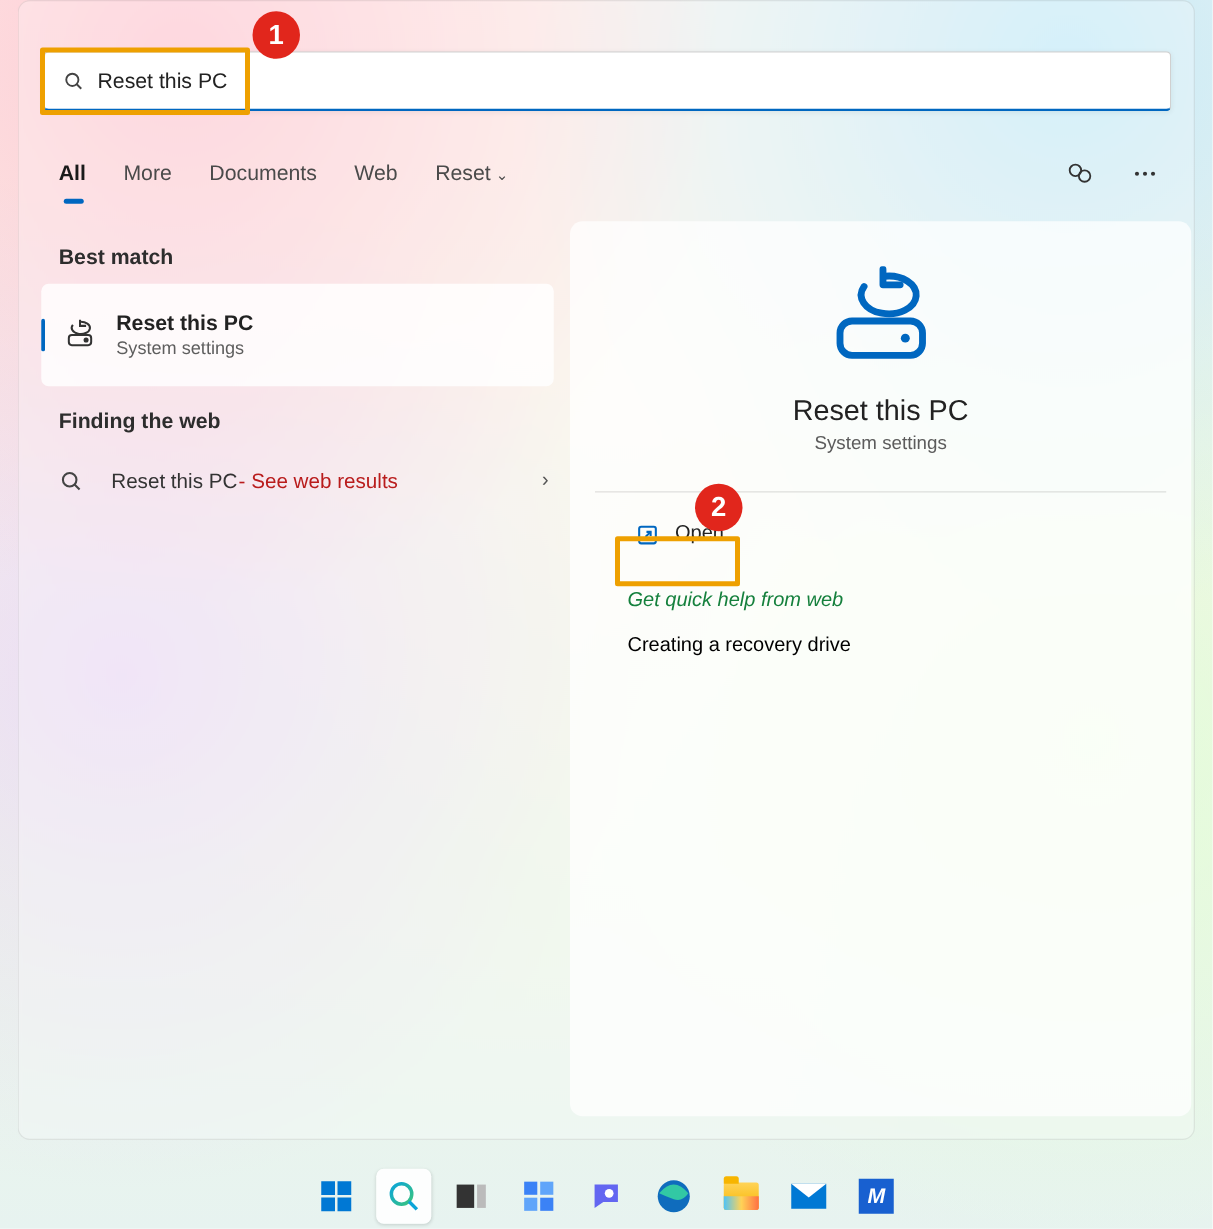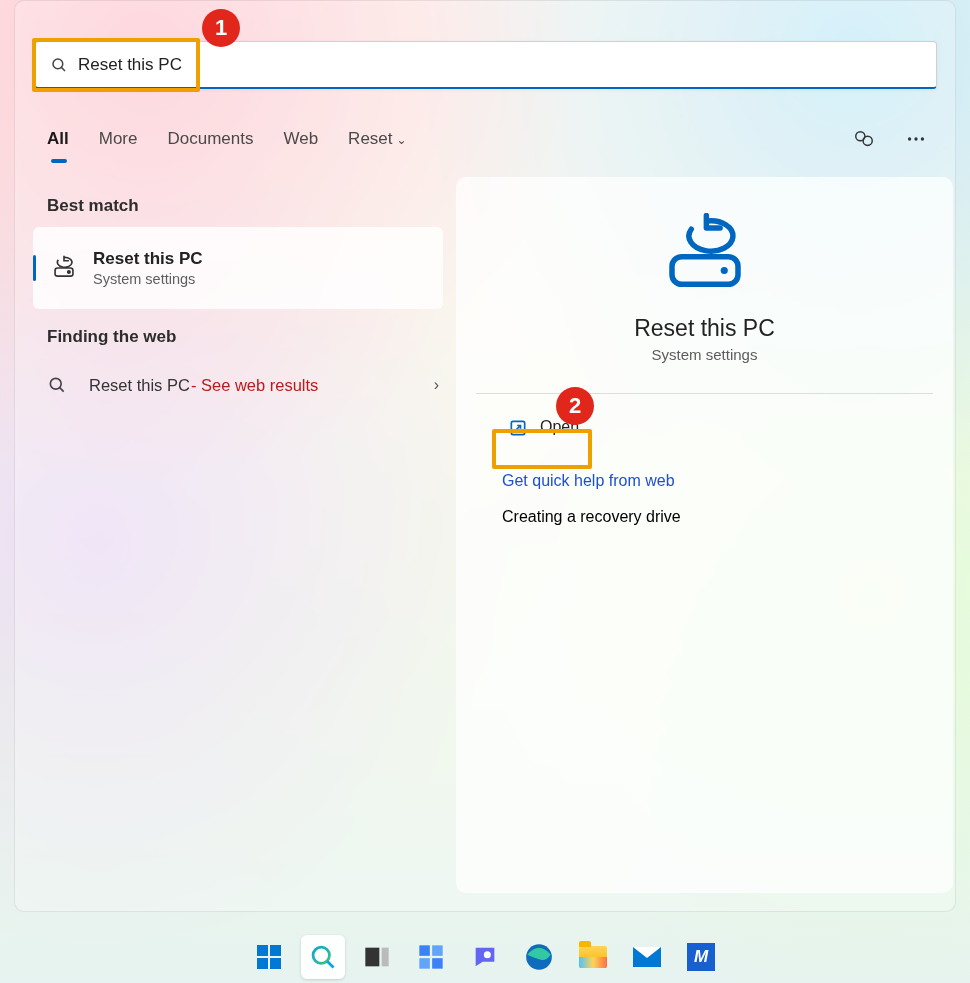--- a/index.html
+++ b/index.html
@@ -92,21 +92,21 @@
   .open-row {
     display: flex; align-items: flex-start; margin: 18px 0 0 44px; padding: 6px 8px;
     cursor: pointer; width: fit-content;
   }
   .open-row svg { width: 20px; height: 20px; color: #0067c0; margin-right: 12px; }
   .open-row .olabel { font-size: 16px; color: #222; }
   .highlight-2 {
     position: absolute; left: 477px; top: 428px; width: 100px; height: 40px;
     border: 4px solid #eea000; border-radius: 2px; pointer-events: none;
   }
-  .help-head { margin: 28px 0 0 46px; font-size: 16px; color: #1d4ed8; }
+  .help-head { margin: 28px 0 0 46px; font-size: 16px; color: #15803d; font-style: italic; }
   .help-link { margin: 18px 0 0 46px; font-size: 16px; color: #000000; cursor: pointer; }
 
   .taskbar {
     position: absolute; left: 0; bottom: 0; width: 100%; height: 52px;
     display: flex; justify-content: center; align-items: center; gap: 10px;
   }
   .tb-item {
     width: 44px; height: 44px; border-radius: 6px; display: flex;
     align-items: center; justify-content: center; cursor: pointer;
   }

